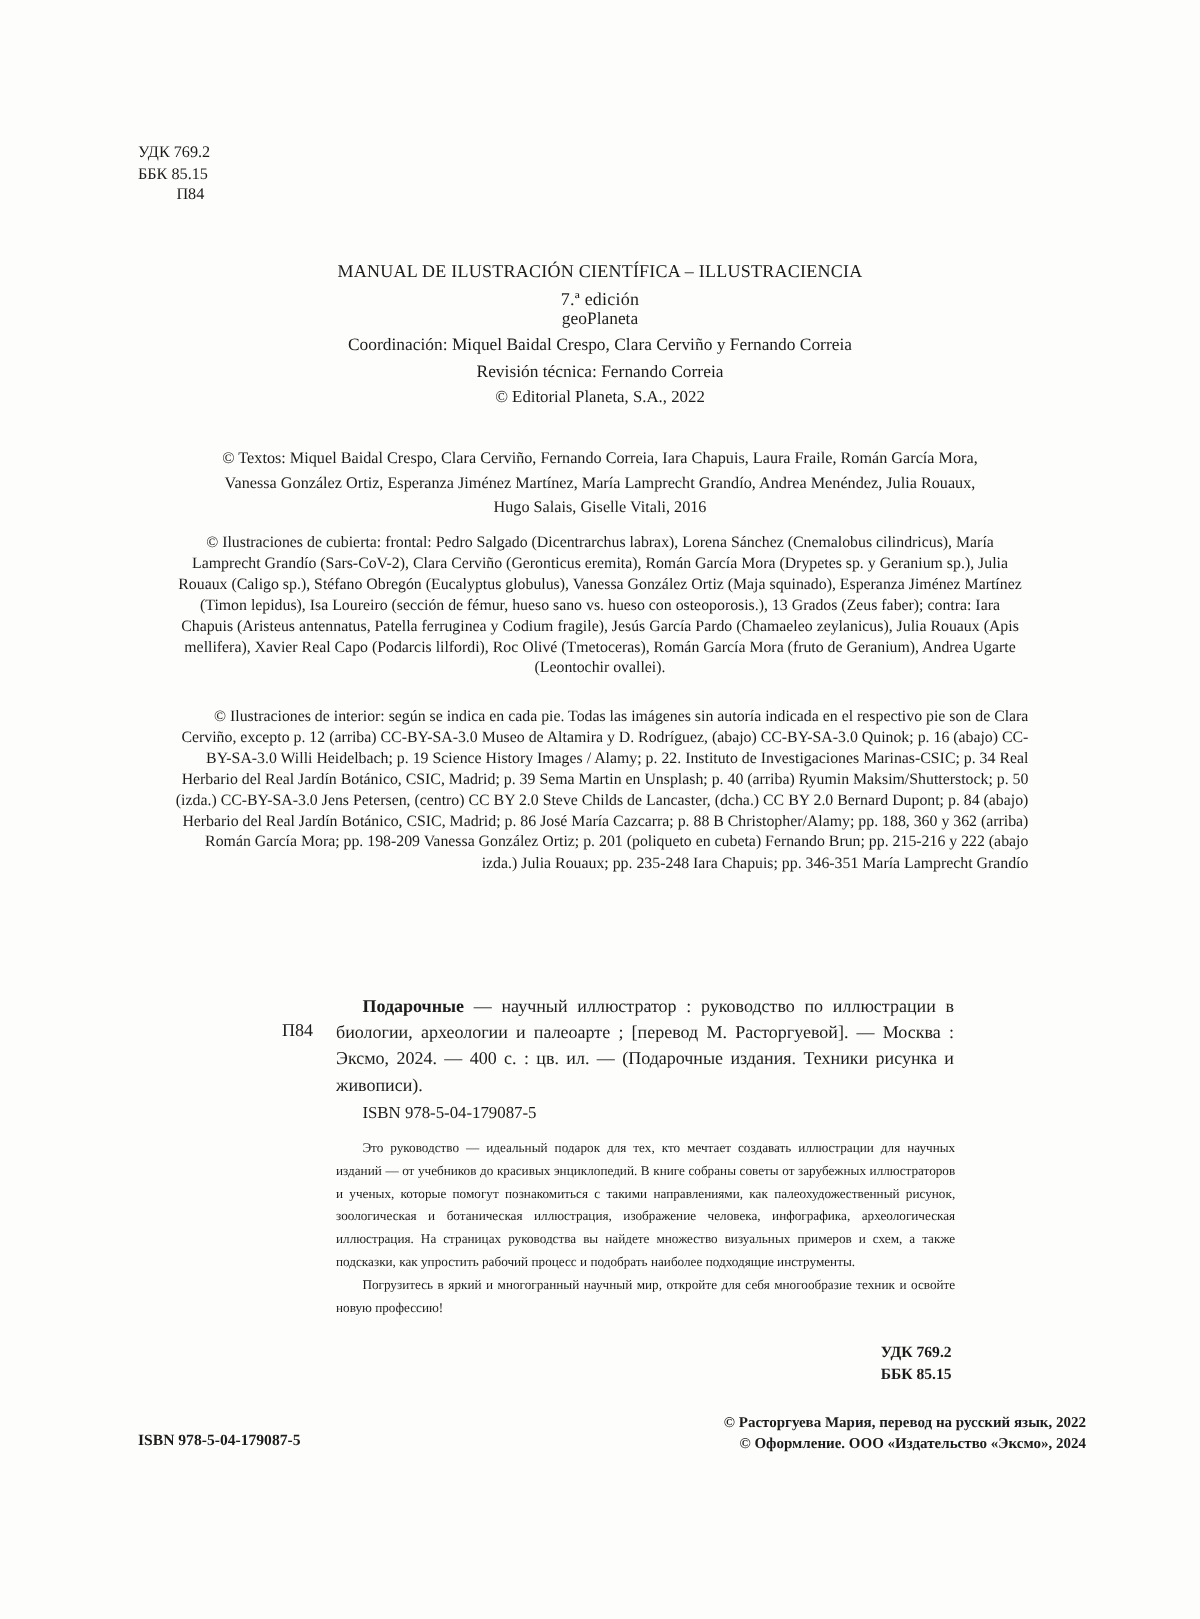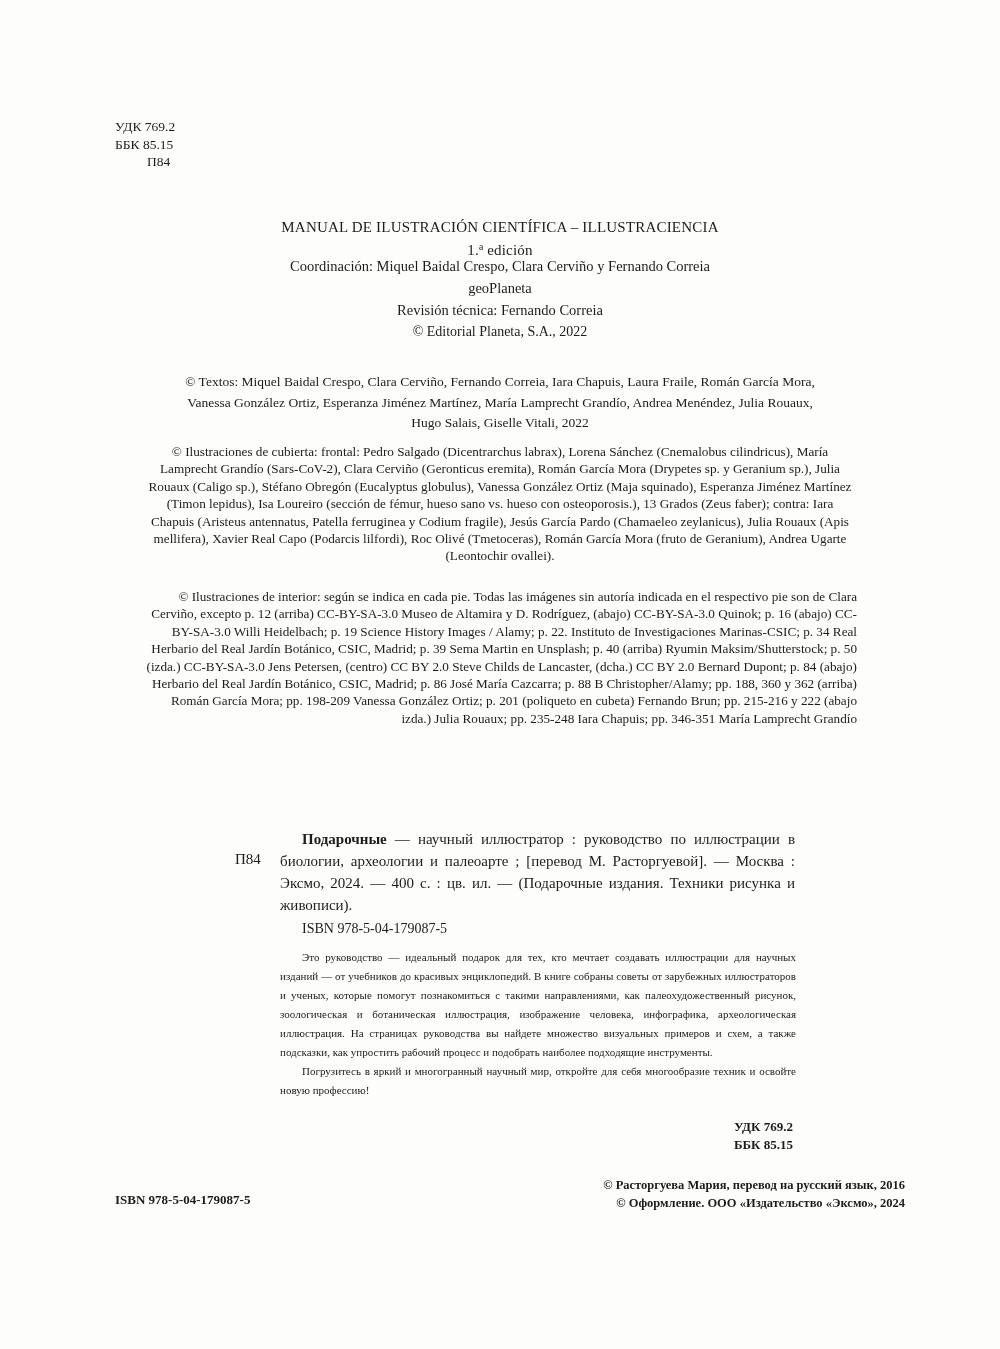--- a/index.html
+++ b/index.html
@@ -64,33 +64,33 @@
 <div class="page">
 
   <div class="top-codes">
     <div>УДК 769.2</div>
     <div>ББК 85.15</div>
     <div class="p84">П84</div>
   </div>
 
   <div class="centered title-block">
     <div>MANUAL DE ILUSTRACIÓN CIENTÍFICA – ILLUSTRACIENCIA</div>
-    <div>1.ª edición</div>
+    <div>7.ª edición</div>
   </div>
 
   <div class="centered pub-block">
+    <div>geoPlaneta</div>
     <div>Coordinación: Miquel Baidal Crespo, Clara Cerviño y Fernando Correia</div>
-    <div>geoPlaneta</div>
     <div>Revisión técnica: Fernando Correia</div>
   </div>
 
   <div class="centered editorial-line">© Editorial Planeta, S.A., 2022</div>
 
   <div class="centered textos-block">
-    <div class="par">© Textos: Miquel Baidal Crespo, Clara Cerviño, Fernando Correia, Iara Chapuis, Laura Fraile, Román García Mora, Vanessa González Ortiz, Esperanza Jiménez Martínez, María Lamprecht Grandío, Andrea Menéndez, Julia Rouaux, Hugo Salais, Giselle Vitali, 2022</div>
+    <div class="par">© Textos: Miquel Baidal Crespo, Clara Cerviño, Fernando Correia, Iara Chapuis, Laura Fraile, Román García Mora, Vanessa González Ortiz, Esperanza Jiménez Martínez, María Lamprecht Grandío, Andrea Menéndez, Julia Rouaux, Hugo Salais, Giselle Vitali, 2016</div>
   </div>
 
   <div class="centered cover-block">
     <div class="par">© Ilustraciones de cubierta: frontal: Pedro Salgado (Dicentrarchus labrax), Lorena Sánchez (Cnemalobus cilindricus), María Lamprecht Grandío (Sars-CoV-2), Clara Cerviño (Geronticus eremita), Román García Mora (Drypetes sp. y Geranium sp.), Julia Rouaux (Caligo sp.), Stéfano Obregón (Eucalyptus globulus), Vanessa González Ortiz (Maja squinado), Esperanza Jiménez Martínez (Timon lepidus), Isa Loureiro (sección de fémur, hueso sano vs. hueso con osteoporosis.), 13 Grados (Zeus faber); contra: Iara Chapuis (Aristeus antennatus, Patella ferruginea y Codium fragile), Jesús García Pardo (Chamaeleo zeylanicus), Julia Rouaux (Apis mellifera), Xavier Real Capo (Podarcis lilfordi), Roc Olivé (Tmetoceras), Román García Mora (fruto de Geranium), Andrea Ugarte (Leontochir ovallei).</div>
   </div>
 
   <div class="centered interior-block">
     <div class="par">© Ilustraciones de interior: según se indica en cada pie. Todas las imágenes sin autoría indicada en el respectivo pie son de Clara Cerviño, excepto p. 12 (arriba) CC-BY-SA-3.0 Museo de Altamira y D. Rodríguez, (abajo) CC-BY-SA-3.0 Quinok; p. 16 (abajo) CC-BY-SA-3.0 Willi Heidelbach; p. 19 Science History Images / Alamy; p. 22. Instituto de Investigaciones Marinas-CSIC; p. 34 Real Herbario del Real Jardín Botánico, CSIC, Madrid; p. 39 Sema Martin en Unsplash; p. 40 (arriba) Ryumin Maksim/Shutterstock; p. 50 (izda.) CC-BY-SA-3.0 Jens Petersen, (centro) CC BY 2.0 Steve Childs de Lancaster, (dcha.) CC BY 2.0 Bernard Dupont; p. 84 (abajo) Herbario del Real Jardín Botánico, CSIC, Madrid; p. 86 José María Cazcarra; p. 88 B Christopher/Alamy; pp. 188, 360 y 362 (arriba) Román García Mora; pp. 198-209 Vanessa González Ortiz; p. 201 (poliqueto en cubeta) Fernando Brun; pp. 215-216 y 222 (abajo izda.) Julia Rouaux; pp. 235-248 Iara Chapuis; pp. 346-351 María Lamprecht Grandío</div>
   </div>
 
@@ -106,19 +106,19 @@
     <p>Это руководство — идеальный подарок для тех, кто мечтает создавать иллюстрации для научных изданий — от учебников до красивых энциклопедий. В книге собраны советы от зарубежных иллюстраторов и ученых, которые помогут познакомиться с такими направлениями, как палеохудожественный рисунок, зоологическая и ботаническая иллюстрация, изображение человека, инфографика, археологическая иллюстрация. На страницах руководства вы найдете множество визуальных примеров и схем, а также подсказки, как упростить рабочий процесс и подобрать наиболее подходящие инструменты.</p>
     <p>Погрузитесь в яркий и многогранный научный мир, откройте для себя многообразие техник и освойте новую профессию!</p>
   </div>
 
   <div class="udk-right">
     <div>УДК 769.2</div>
     <div>ББК 85.15</div>
   </div>
 
   <div class="footer-right">
-    <div>© Расторгуева Мария, перевод на русский язык, 2016</div>
+    <div>© Расторгуева Мария, перевод на русский язык, 2022</div>
     <div>© Оформление. ООО «Издательство «Эксмо», 2024</div>
   </div>
 
   <div class="footer-isbn">ISBN 978-5-04-179087-5</div>
 
 </div>
 
 </body></html>

